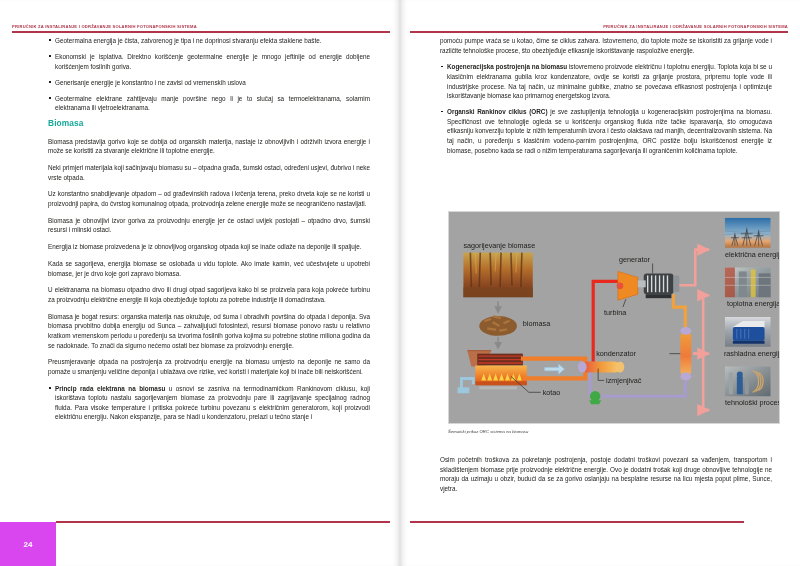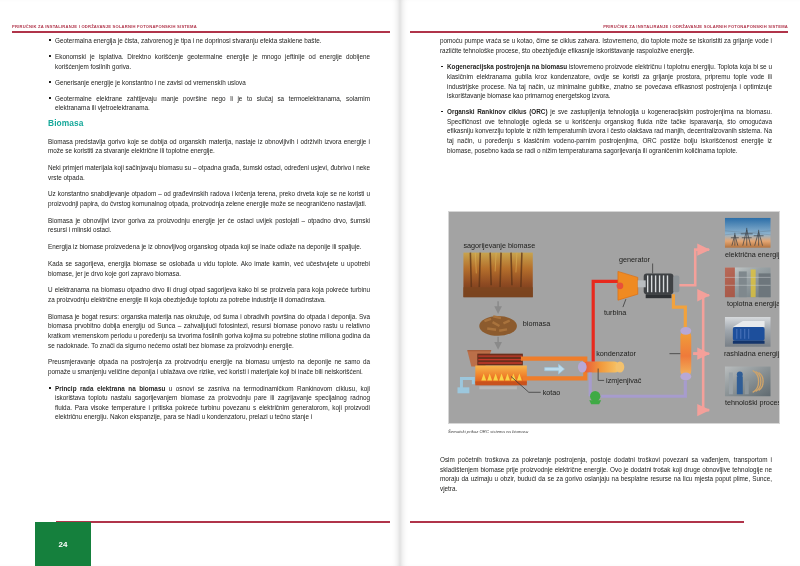--- a/index.html
+++ b/index.html
@@ -78,24 +78,24 @@
     font-size:8.4px;
     font-weight:700;
     margin:4px 0 8px 0;
     letter-spacing:.1px;
   }
 
   
   .pagenum{
     position:absolute;bottom:0;
     width:56px;height:44px;
-    background:#15803d;
+    background:#d946ef;
     color:#ffffff;
     font-size:8px;font-weight:700;
-    display:flex;align-items:center;justify-content:center;margin-left:35px;
+    display:flex;align-items:center;justify-content:center;
   }
   .pagenum.left{left:0;}
   .pagenum.right{right:0;}
   .footrule{
     position:absolute;
     height:1.6px;background:#b0344a;
     bottom:43px;
   }
   .footrule.left{left:56px;right:10px;}
   .footrule.right{right:56px;left:10px;}

